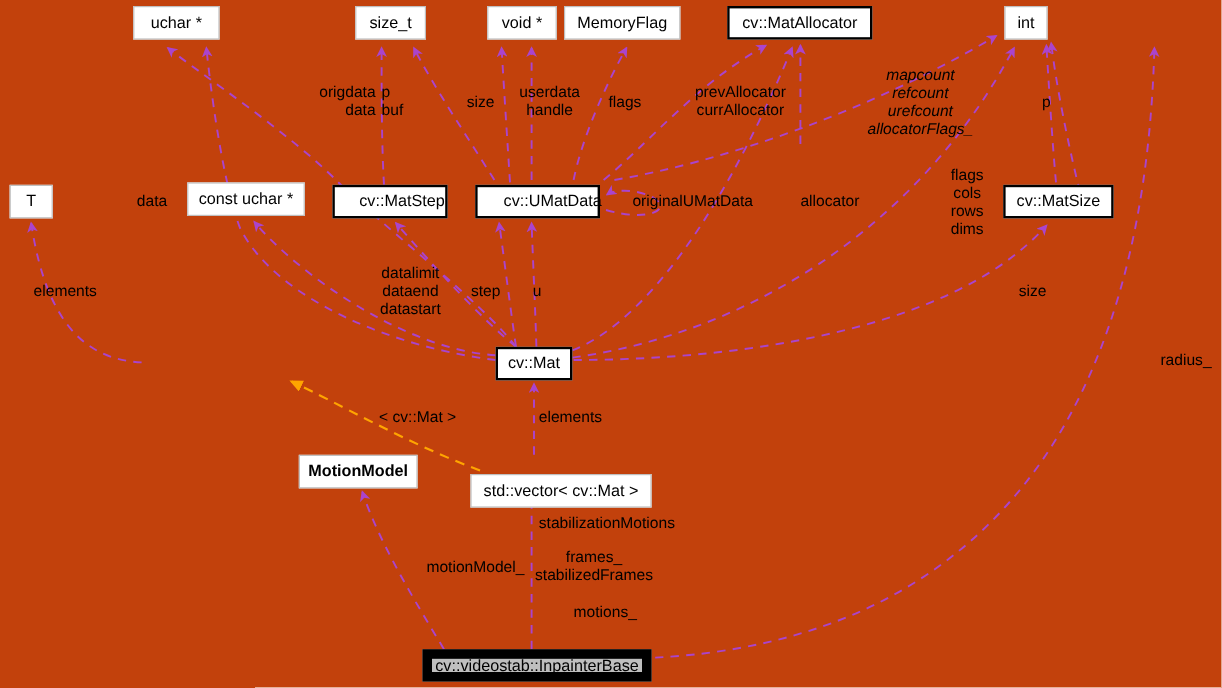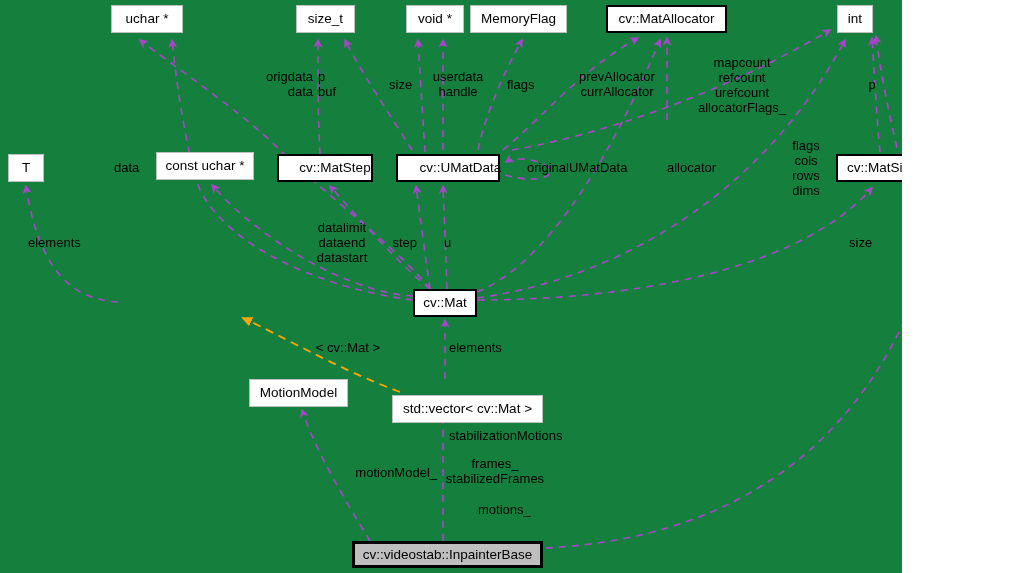--- a/index.html
+++ b/index.html
@@ -2,23 +2,23 @@
 <html><head>
 <meta charset="utf-8">
 <style>
   html, body {
     margin: 0;
     padding: 0;
     background: #ffffff;
   }
   #canvas {
     position: relative;
-    width: 902px;
+    width: 1018px;
     height: 573px;
-    background: #15803d;
+    background: #c2410c;
     font-family: "Liberation Sans", sans-serif;
     overflow: hidden;
   }
   svg#edges {
     position: absolute;
     left: 0;
     top: 0;
     width: 1018px;
     height: 573px;
   }
@@ -33,21 +33,21 @@
     color: #000000;
     background: #ffffff;
     border: 1px solid #bfbfbf;
     line-height: 1;
     z-index: 3;
   }
   .node.strong {
     border: 2px solid #000000;
   }
   .node.current {
-    border: 3px solid #000000;
+    border: 8px solid #000000;
     background: #bfbfbf;
   }
   .elabel {
     position: absolute;
     font-size: 13px;
     color: #000000;
     line-height: 15px;
     white-space: nowrap;
     z-index: 2;
     background: transparent;
@@ -155,21 +155,21 @@
   </div>
   <div class="node strong" id="n-umatdata" style="left: 396px; top: 154px; width: 104px; height: 28px; padding-left: 25px;">
     <span>cv::UMatData</span>
   </div>
   <div class="node strong" id="n-matsize" style="left: 836px; top: 154px; width: 92px; height: 28px;">
     <span>cv::MatSize</span>
   </div>
   <div class="node strong" id="n-mat" style="left: 413px; top: 289px; width: 64px; height: 28px;">
     <span>cv::Mat</span>
   </div>
-  <div class="node" id="n-motionmodel" style="left: 249px; top: 379px; width: 99px; height: 28px;">
+  <div class="node" id="n-motionmodel" style="left: 249px; top: 379px; width: 99px; height: 28px; font-weight: bold;">
     <span>MotionModel</span>
   </div>
   <div class="node" id="n-vector_mat" style="left: 392px; top: 379px; width: 151px; height: 28px; margin-top: 16px;">
     <span>std::vector&lt; cv::Mat &gt;</span>
   </div>
   <div class="node current" id="n-inpainterbase" style="left: 352px; top: 541px; width: 191px; height: 27px;">
     <span>cv::videostab::InpainterBase</span>
   </div>
 
   <div id="edge-labels">
@@ -188,21 +188,21 @@
         <div>userdata</div>
         <div>handle</div>
       </div>
       <div class="elabel" style="left: 507px; top: 77px;">
         <div>flags</div>
       </div>
       <div class="elabel ctr" style="left: 617px; top: 69px;">
         <div>prevAllocator</div>
         <div>currAllocator</div>
       </div>
-      <div class="elabel ctr" style="left: 742px; top: 55px;">
+      <div class="elabel ctr" style="left: 767px; top: 55px; font-style: italic;">
         <div>mapcount</div>
         <div>refcount</div>
         <div>urefcount</div>
         <div>allocatorFlags_</div>
       </div>
       <div class="elabel ctr" style="left: 872px; top: 77px;">
         <div>p</div>
       </div>
       <div class="elabel" style="left: 114px; top: 160px;">
         <div>data</div>

